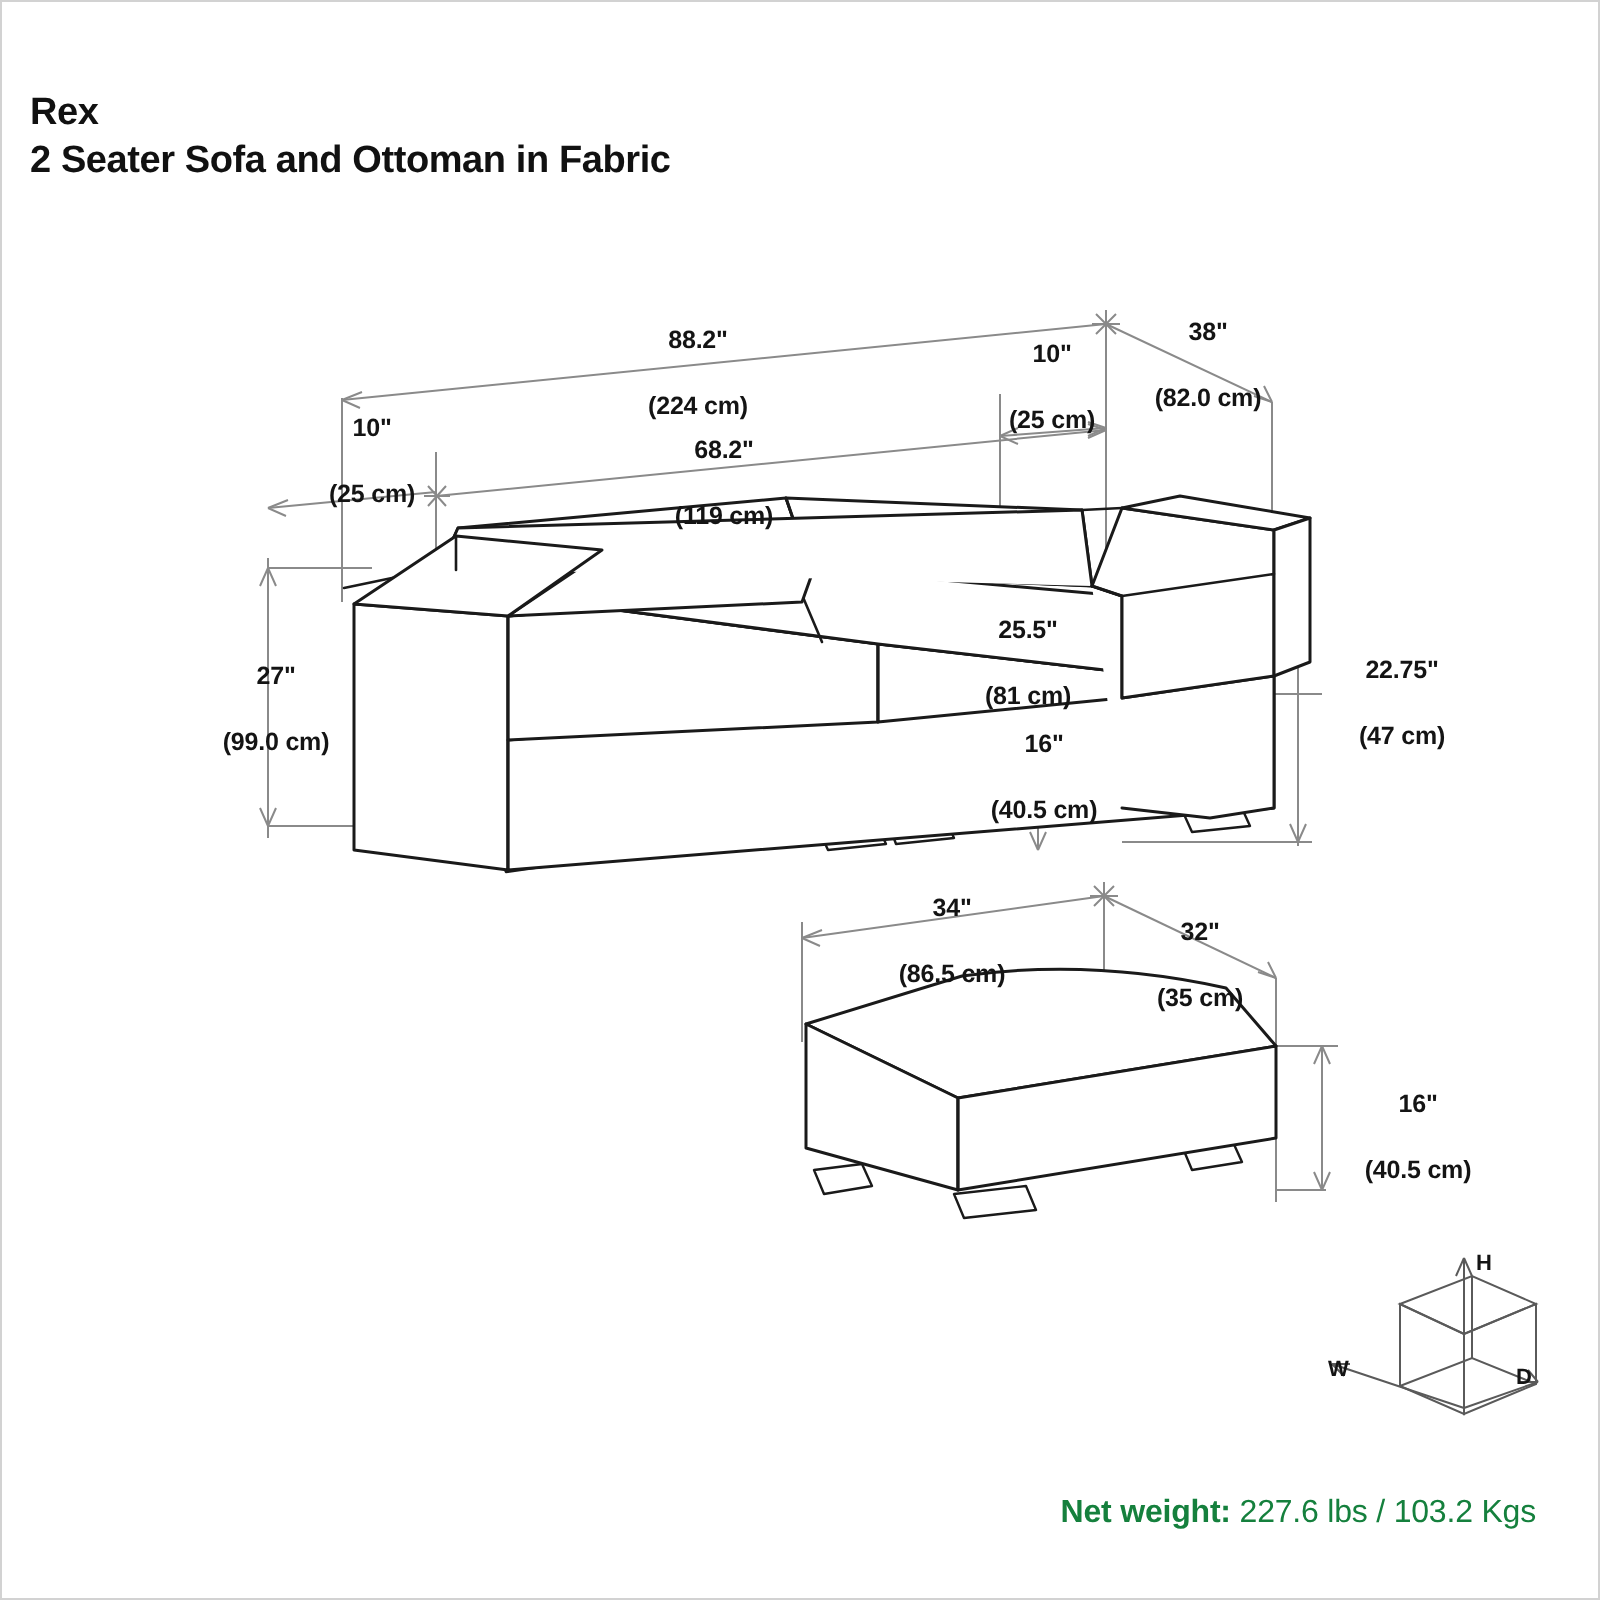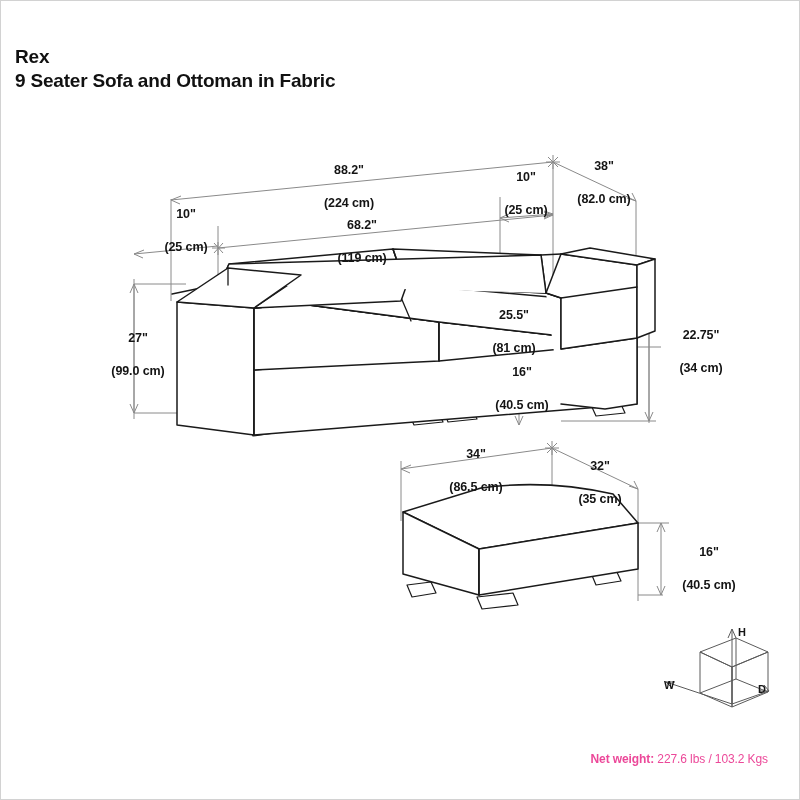--- a/index.html
+++ b/index.html
@@ -65,36 +65,36 @@
     font-size: 11px;
     font-weight: bold;
     color: #141414;
     line-height: 1;
   }
 
   #net-weight {
     position: absolute;
     right: 31px;
     bottom: 33px;
-    font-size: 12px;
-    color: #ec4899;
+    font-size: 16px;
+    color: #15803d;
     white-space: nowrap;
     letter-spacing: -0.1px;
   }
   #net-weight .nw-label { font-weight: bold; }
   #net-weight .nw-value { font-weight: normal; }
 </style>
 </head>
 <body>
 
 <div id="spec-sheet">
 
   <div id="title-block">
     <div class="line" id="product-name">Rex</div>
-    <div class="line" id="product-subtitle">9 Seater Sofa and Ottoman in Fabric</div>
+    <div class="line" id="product-subtitle">2 Seater Sofa and Ottoman in Fabric</div>
   </div>
 
   <div id="drawing-layer">
     <svg width="800" height="800" viewBox="0 0 800 800">
       <defs>
         <style>
           .ol   { fill:#ffffff; stroke:#1a1a1a; stroke-width:1.5;
                   stroke-linejoin:round; stroke-linecap:round; }
           .il   { fill:none;    stroke:#1a1a1a; stroke-width:1.3;
                   stroke-linejoin:round; stroke-linecap:round; }
@@ -321,21 +321,21 @@
     <span class="metric">(81 cm)</span>
   </div>
 
   <div class="dim-label" style="left:478px; top:364px; width:86px;">
     <span class="imperial">16"</span>
     <span class="metric">(40.5 cm)</span>
   </div>
 
   <div class="dim-label" style="left:657px; top:327px; width:86px;">
     <span class="imperial">22.75"</span>
-    <span class="metric">(34 cm)</span>
+    <span class="metric">(47 cm)</span>
   </div>
 
   <div class="dim-label" style="left:425px; top:446px; width:100px;">
     <span class="imperial">34"</span>
     <span class="metric">(86.5 cm)</span>
   </div>
 
   <div class="dim-label" style="left:559px; top:458px; width:80px;">
     <span class="imperial">32"</span>
     <span class="metric">(35 cm)</span>

